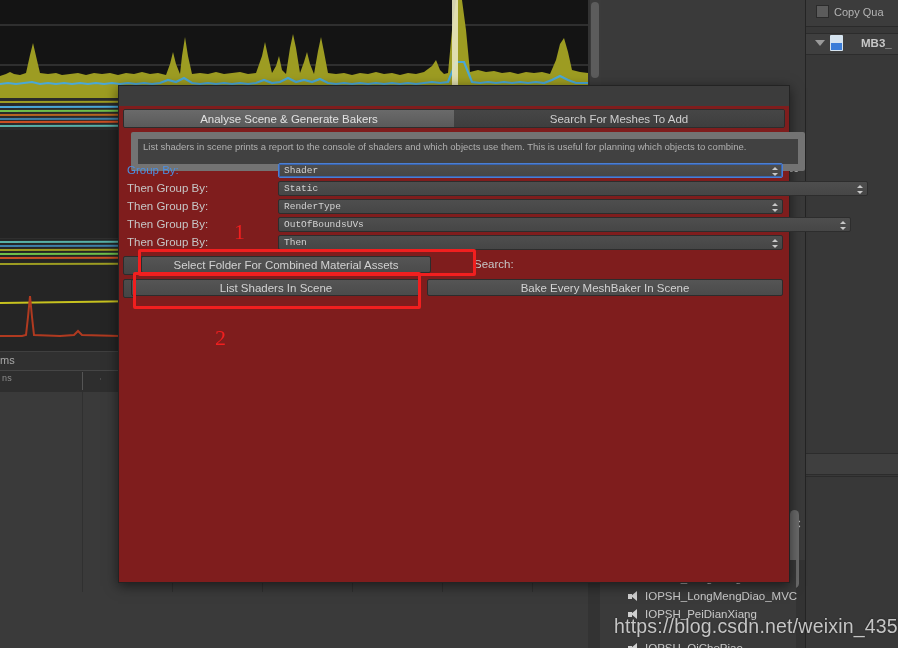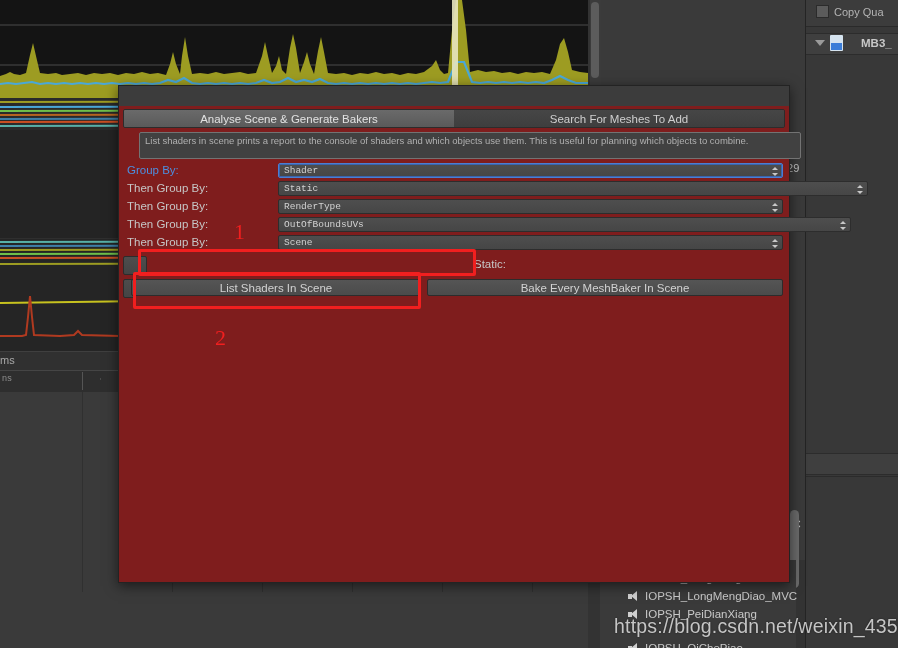--- a/index.html
+++ b/index.html
@@ -66,21 +66,21 @@
   .ic-close:before{transform:rotate(45deg);}
   .ic-close:after{transform:rotate(-45deg);}
 
   .dlg-body{position:absolute;left:0;top:20px;width:670px;height:476px;background:#7f1d1d;}
 
   .tabbar{position:absolute;left:4px;top:3px;width:660px;height:17px;display:flex;border:1px solid #2c2c2c;border-radius:2px;overflow:hidden;}
   .tb{flex:1;display:flex;align-items:center;justify-content:center;font-size:11.5px;color:#cfcfcf;}
   .tb.sel{background:linear-gradient(#6a6a6a,#5a5a5a);color:#e2e2e2;}
   .tb.un{background:linear-gradient(#464646,#3e3e3e);}
 
-  .helpnote{position:absolute;left:20px;top:26px;width:660px;height:25px;background:#414141;border:1px solid #737373;border-radius:2px;}
+  .helpnote{position:absolute;left:12px;top:26px;width:660px;height:25px;background:#414141;border:7px solid #737373;border-radius:2px;}
   .helpnote p{margin:0;padding:3px 5px;color:#b0b0b0;font-size:9.5px;line-height:10.5px;}
 
   .frow{position:absolute;left:4px;height:15px;}
   .flabel{position:absolute;left:4px;top:0;font-size:11.5px;color:#c6c6c6;white-space:nowrap;}
   .flabel.hl{color:#4d8fe0;}
   .popup{position:absolute;height:15px;background:linear-gradient(#4e4e4e,#464646);border:1px solid #2d2d2d;border-radius:2px;box-sizing:border-box;}
   .popup.focus{border:1px solid #4b7fd2;box-shadow:0 0 0 1px #3a64ad inset;}
   .popup .pv{position:absolute;left:5px;top:1px;font-size:9.5px;color:#d2d2d2;font-family:"Liberation Mono",monospace;white-space:nowrap;}
   .popup .arr{position:absolute;right:4px;top:2px;width:7px;height:11px;}
   .popup .arr:before{content:"";position:absolute;left:1px;top:1px;border-left:3px solid transparent;border-right:3px solid transparent;border-bottom:3px solid #c8c8c8;}
@@ -278,27 +278,30 @@
         <span class="flabel">Then Group By:</span>
         <div class="popup" style="left:155px;top:-1px;width:573px;">
           <span class="pv">OutOfBoundsUVs</span>
           <span class="arr"></span>
         </div>
       </div>
 
       <div class="frow" style="top:130px;width:660px;">
         <span class="flabel">Then Group By:</span>
         <div class="popup" style="left:155px;top:-1px;width:505px;">
-          <span class="pv">Scene</span>
+          <span class="pv">Then</span>
           <span class="arr"></span>
         </div>
       </div>
 
       <div class="stub" style="left:4px;top:150px;width:22px;"></div>
-      <span class="folderlbl" style="left:355px;top:152px;">Static:</span>
+      <div class="btn" style="left:22px;top:150px;width:290px;">
+        <span>Select Folder For Combined Material Assets</span>
+      </div>
+      <span class="folderlbl" style="left:355px;top:152px;">Search:</span>
 
       <div class="stub" style="left:4px;top:173px;width:10px;"></div>
       <div class="btn" style="left:12px;top:173px;width:290px;">
         <span>List Shaders In Scene</span>
       </div>
       <div class="btn" style="left:308px;top:173px;width:356px;">
         <span>Bake Every MeshBaker In Scene</span>
       </div>
     </div>
   </div>

